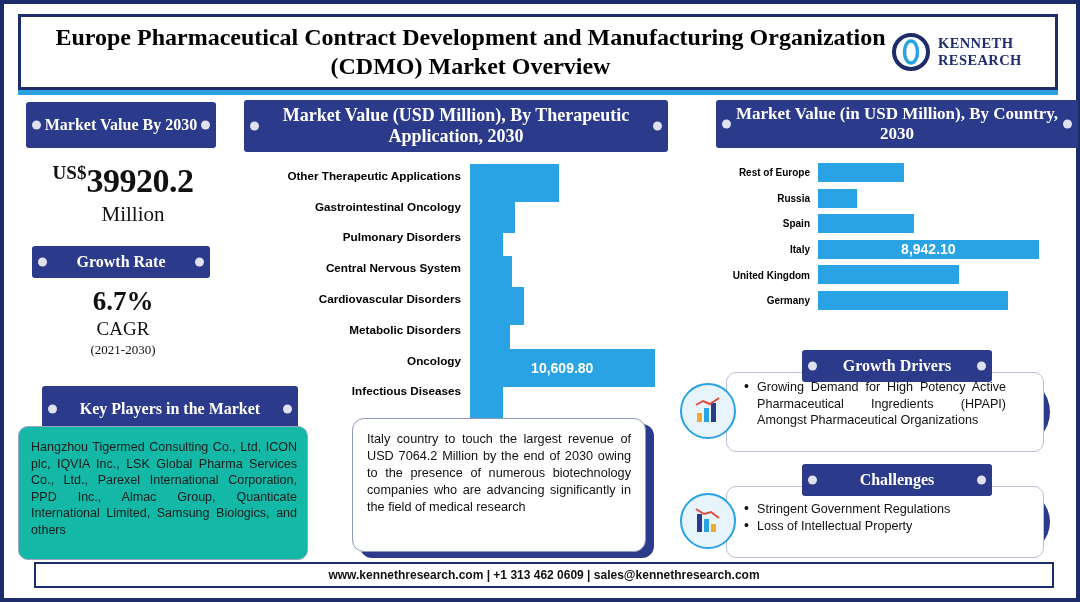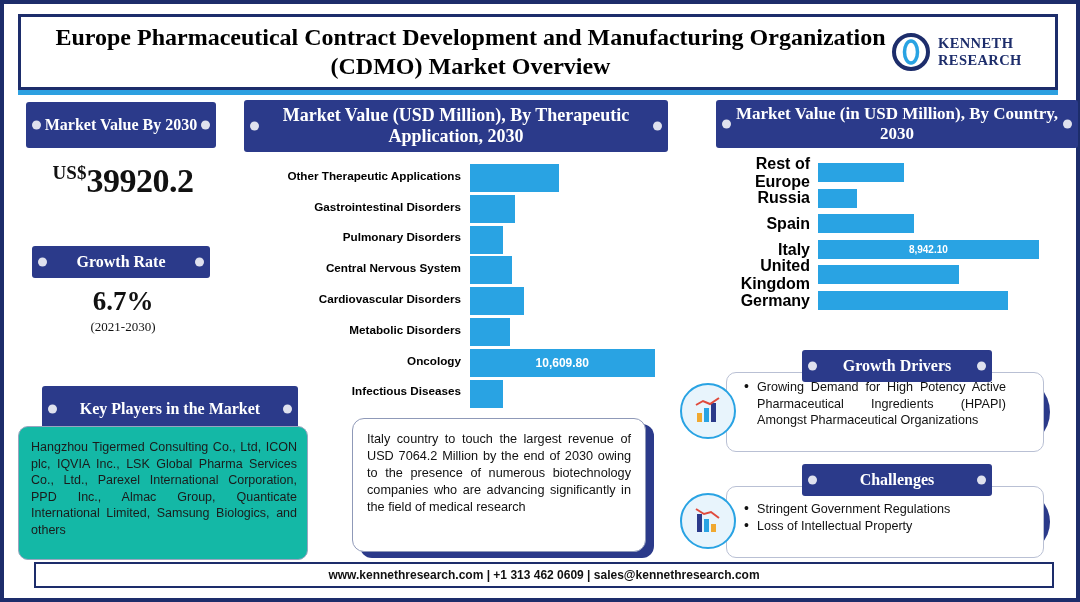--- a/index.html
+++ b/index.html
@@ -111,37 +111,37 @@
   .mid-chart {
     position:absolute; left:250px; top:156px; width:430px; height:246px;
   }
   .bar-row { display:flex; align-items:center; height:30.8px; }
   .bar-label {
     width:216px; text-align:right; padding-right:9px;
     font-size:11.7px; font-weight:bold; color:#000;
   }
   .bar-track { flex:1; height:30.8px; position:relative; }
   .bar {
-    position:absolute; left:0; top:4px; height:28px;
+    position:absolute; left:0; top:4px; height:38px;
     background:#29a3e3;
     display:flex; align-items:center; justify-content:center;
-    color:#ffffff; font-size:12px; font-weight:bold;
+    color:#ffffff; font-size:14px; font-weight:bold;
   }
   
   .right-banner { left:712px; top:96px; width:362px; height:48px; font-size:17px; }
   .right-chart {
     position:absolute; left:694px; top:156px; width:360px; height:184px;
   }
   .rrow { display:flex; align-items:center; height:25.6px; }
-  .rlabel { width:120px; text-align:right; padding-right:8px; font-size:16px; font-weight:bold; color:#000; }
+  .rlabel { width:120px; text-align:right; padding-right:8px; font-size:10px; font-weight:bold; color:#000; }
   .rtrack { flex:1; height:25.6px; position:relative; }
   .rbar {
     position:absolute; left:0; top:3px; height:19px; background:#29a3e3;
     display:flex; align-items:center; justify-content:center;
-    color:#fff; font-size:10px; font-weight:bold;
+    color:#fff; font-size:14px; font-weight:bold;
   }
   
   .note-shadow {
     position:absolute; left:356px; top:420px; width:294px; height:134px;
     background:#2b3a8a; border-radius:12px;
   }
   .note {
     position:absolute; left:348px; top:414px; width:294px; height:134px;
     background:#ffffff; border:1.5px solid #8f99b8; border-radius:12px;
     padding:12px 14px; font-size:12.7px; line-height:17px; color:#111;
@@ -213,41 +213,43 @@
         <span>KENNETH</span><br>
         <span>RESEARCH</span>
       </span>
     </div>
   </div>
   <div class="header-underline"></div>
 
   <div class="ribbon mv-banner">Market Value By 2030</div>
   <div class="mv-value">
     <span class="us">US$</span><span class="num">39920.2</span>
+    <span class="mil">Million</span>
   </div>
 
   <div class="ribbon gr-banner">Growth Rate</div>
   <div class="gr-value">
     <span class="pct">6.7%</span>
+    <span class="cagr">CAGR</span>
     <span class="yrs">(2021-2030)</span>
   </div>
 
   <div class="ribbon kp-banner">Key Players in the Market</div>
   <div class="kp-box">Hangzhou Tigermed Consulting Co., Ltd, ICON plc, IQVIA Inc., LSK Global Pharma Services Co., Ltd., Parexel International Corporation, PPD Inc., Almac Group, Quanticate International Limited, Samsung Biologics, and others</div>
 
   <div class="ribbon mid-banner">Market Value (USD Million), By Therapeutic Application, 2030</div>
   <div class="mid-chart">
       <div class="bar-row">
         <div class="bar-label">Other Therapeutic Applications</div>
         <div class="bar-track">
           <div class="bar" style="width: 88.6957px;"></div>
         </div>
       </div>
       <div class="bar-row">
-        <div class="bar-label">Gastrointestinal Disorders</div>
+        <div class="bar-label">Gastrointestinal Oncology</div>
         <div class="bar-track">
           <div class="bar" style="width: 45.2174px;"></div>
         </div>
       </div>
       <div class="bar-row">
         <div class="bar-label">Pulmonary Disorders</div>
         <div class="bar-track">
           <div class="bar" style="width: 33.0435px;"></div>
         </div>
       </div>

